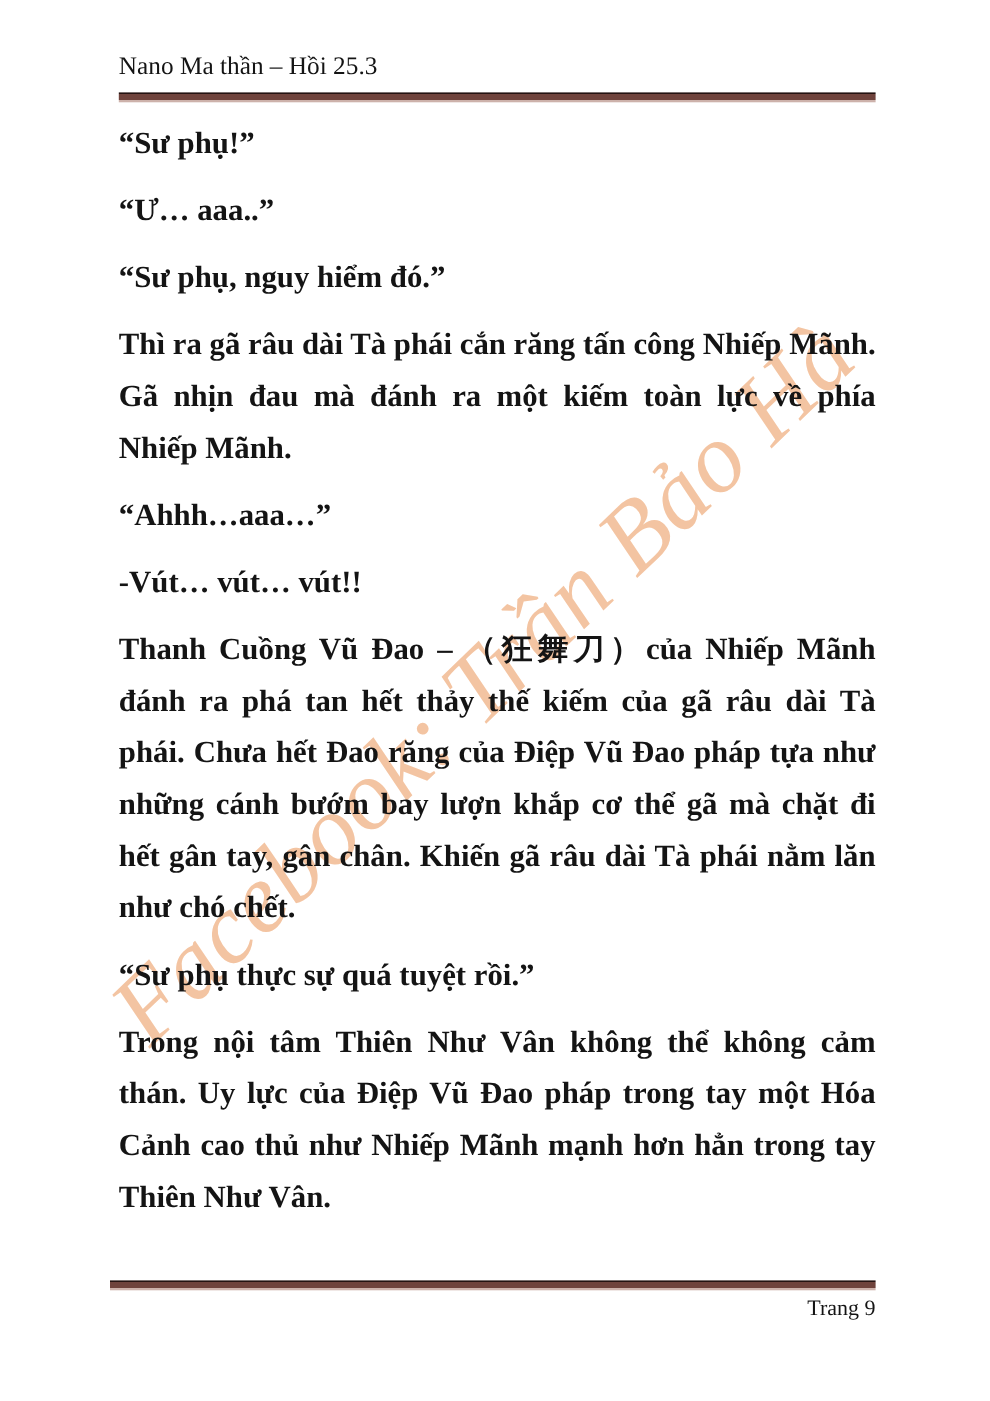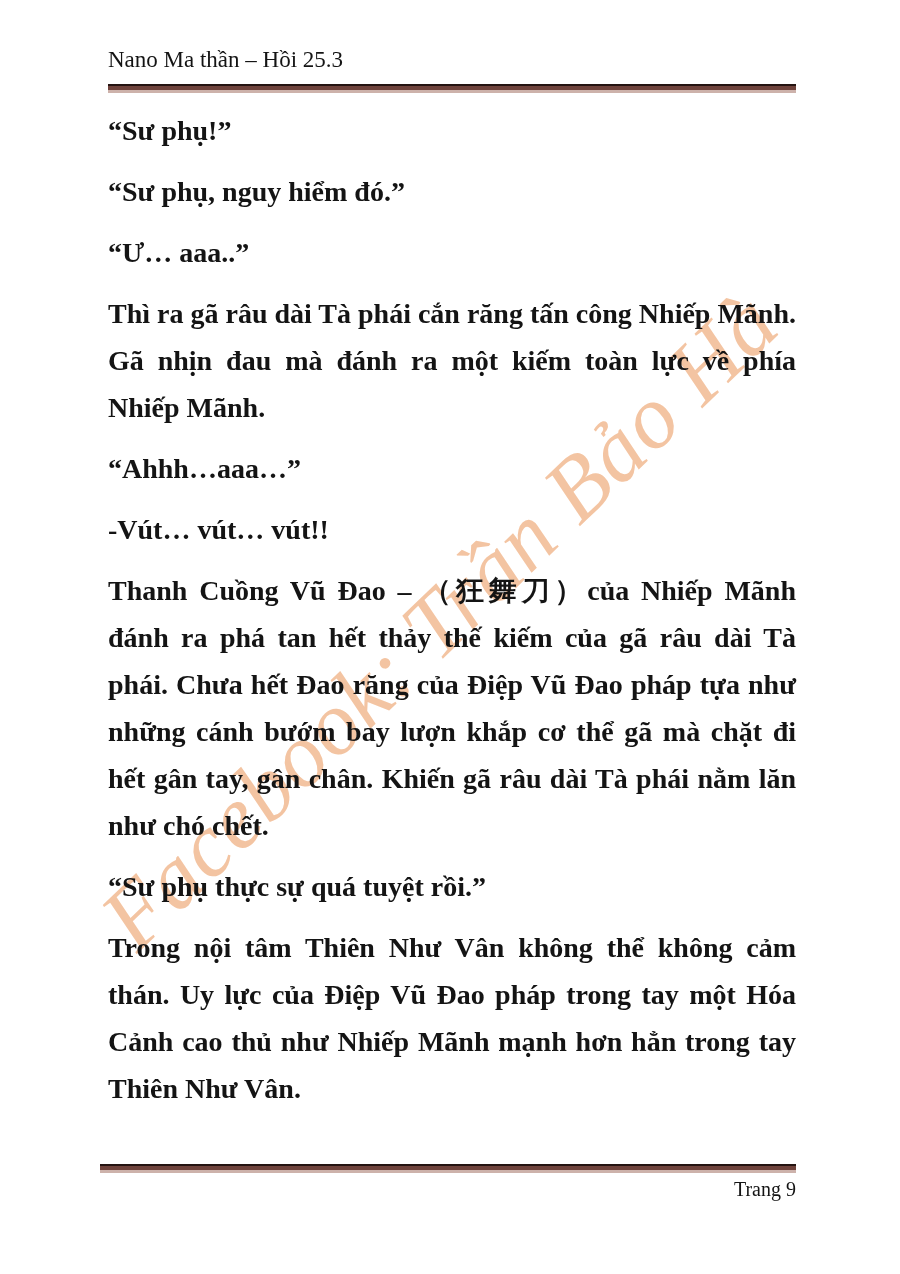--- a/index.html
+++ b/index.html
@@ -85,22 +85,22 @@
 <div class="page">
 
   <div class="header">
     <span class="header-left">Nano Ma thần – Hồi 25.3</span>
   </div>
 
   <div class="rule"></div>
 
   <div class="content">
     <p>“Sư phụ!”</p>
+    <p>“Ư… aaa..”</p>
     <p>“Sư phụ, nguy hiểm đó.”</p>
-    <p>“Ư… aaa..”</p>
     <p>Thì ra gã râu dài Tà phái cắn răng tấn công Nhiếp Mãnh. Gã nhịn đau mà đánh ra một kiếm toàn lực về phía Nhiếp Mãnh.</p>
     <p>“Ahhh…aaa…”</p>
     <p>-Vút… vút… vút!!</p>
     <p>Thanh Cuồng Vũ Đao – （狂舞刀）của Nhiếp Mãnh đánh ra phá tan hết thảy thế kiếm của gã râu dài Tà phái. Chưa hết Đao răng của Điệp Vũ Đao pháp tựa như những cánh bướm bay lượn khắp cơ thể gã mà chặt đi hết gân tay, gân chân. Khiến gã râu dài Tà phái nằm lăn như chó chết.</p>
     <p>“Sư phụ thực sự quá tuyệt rồi.”</p>
     <p>Trong nội tâm Thiên Như Vân không thể không cảm thán. Uy lực của Điệp Vũ Đao pháp trong tay một Hóa Cảnh cao thủ như Nhiếp Mãnh mạnh hơn hẳn trong tay Thiên Như Vân.</p>
   </div>
 
 </div>
 

